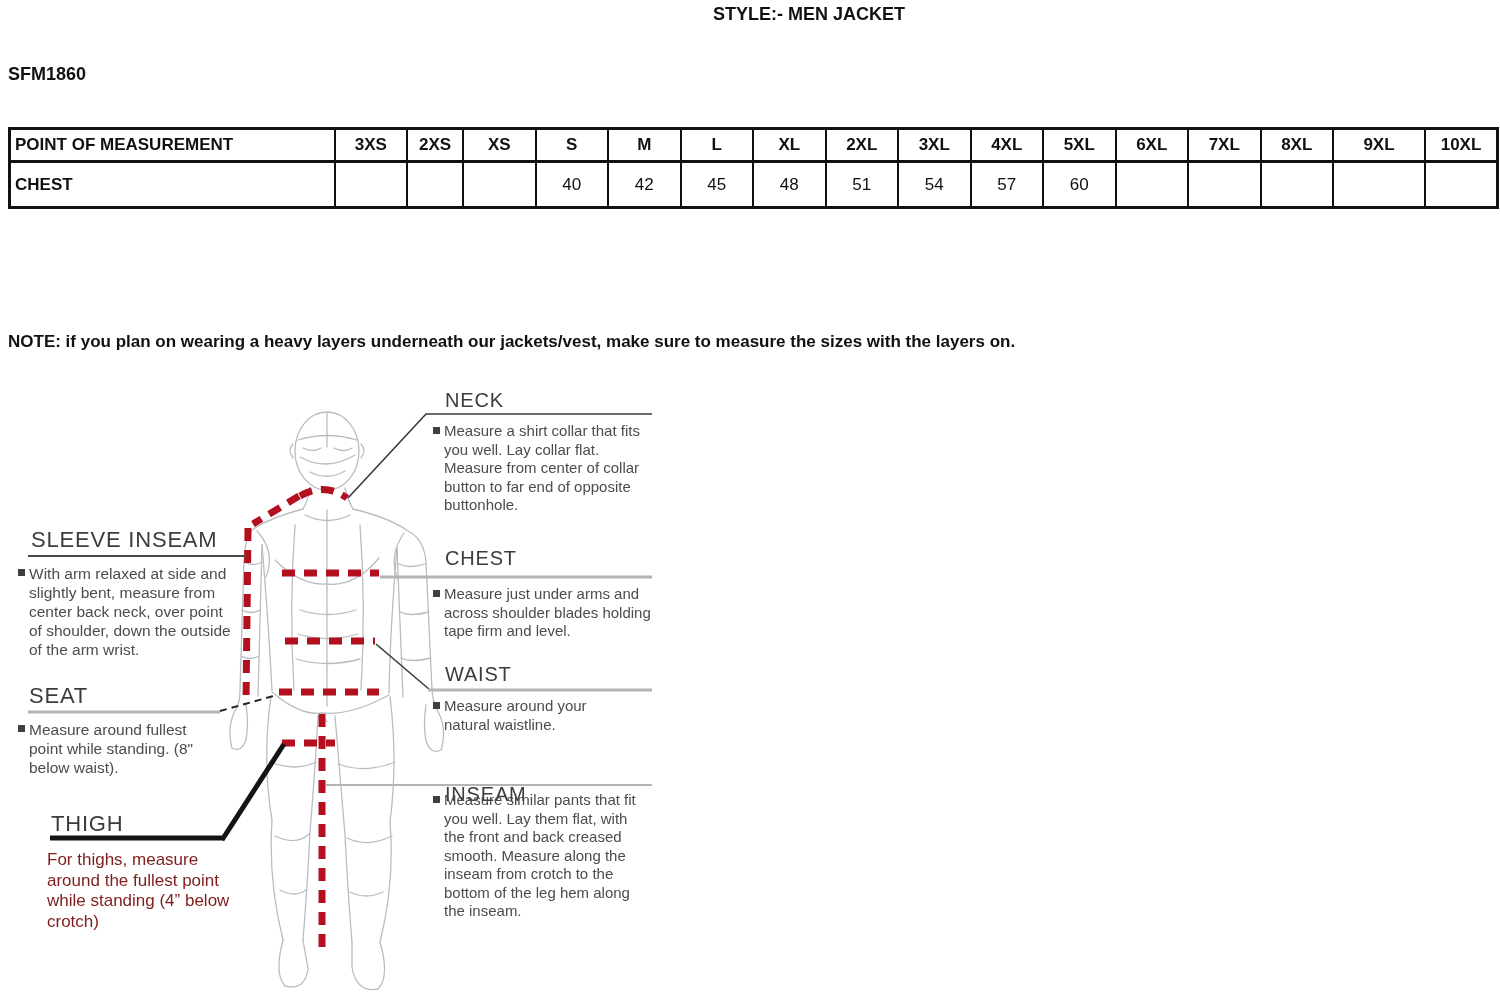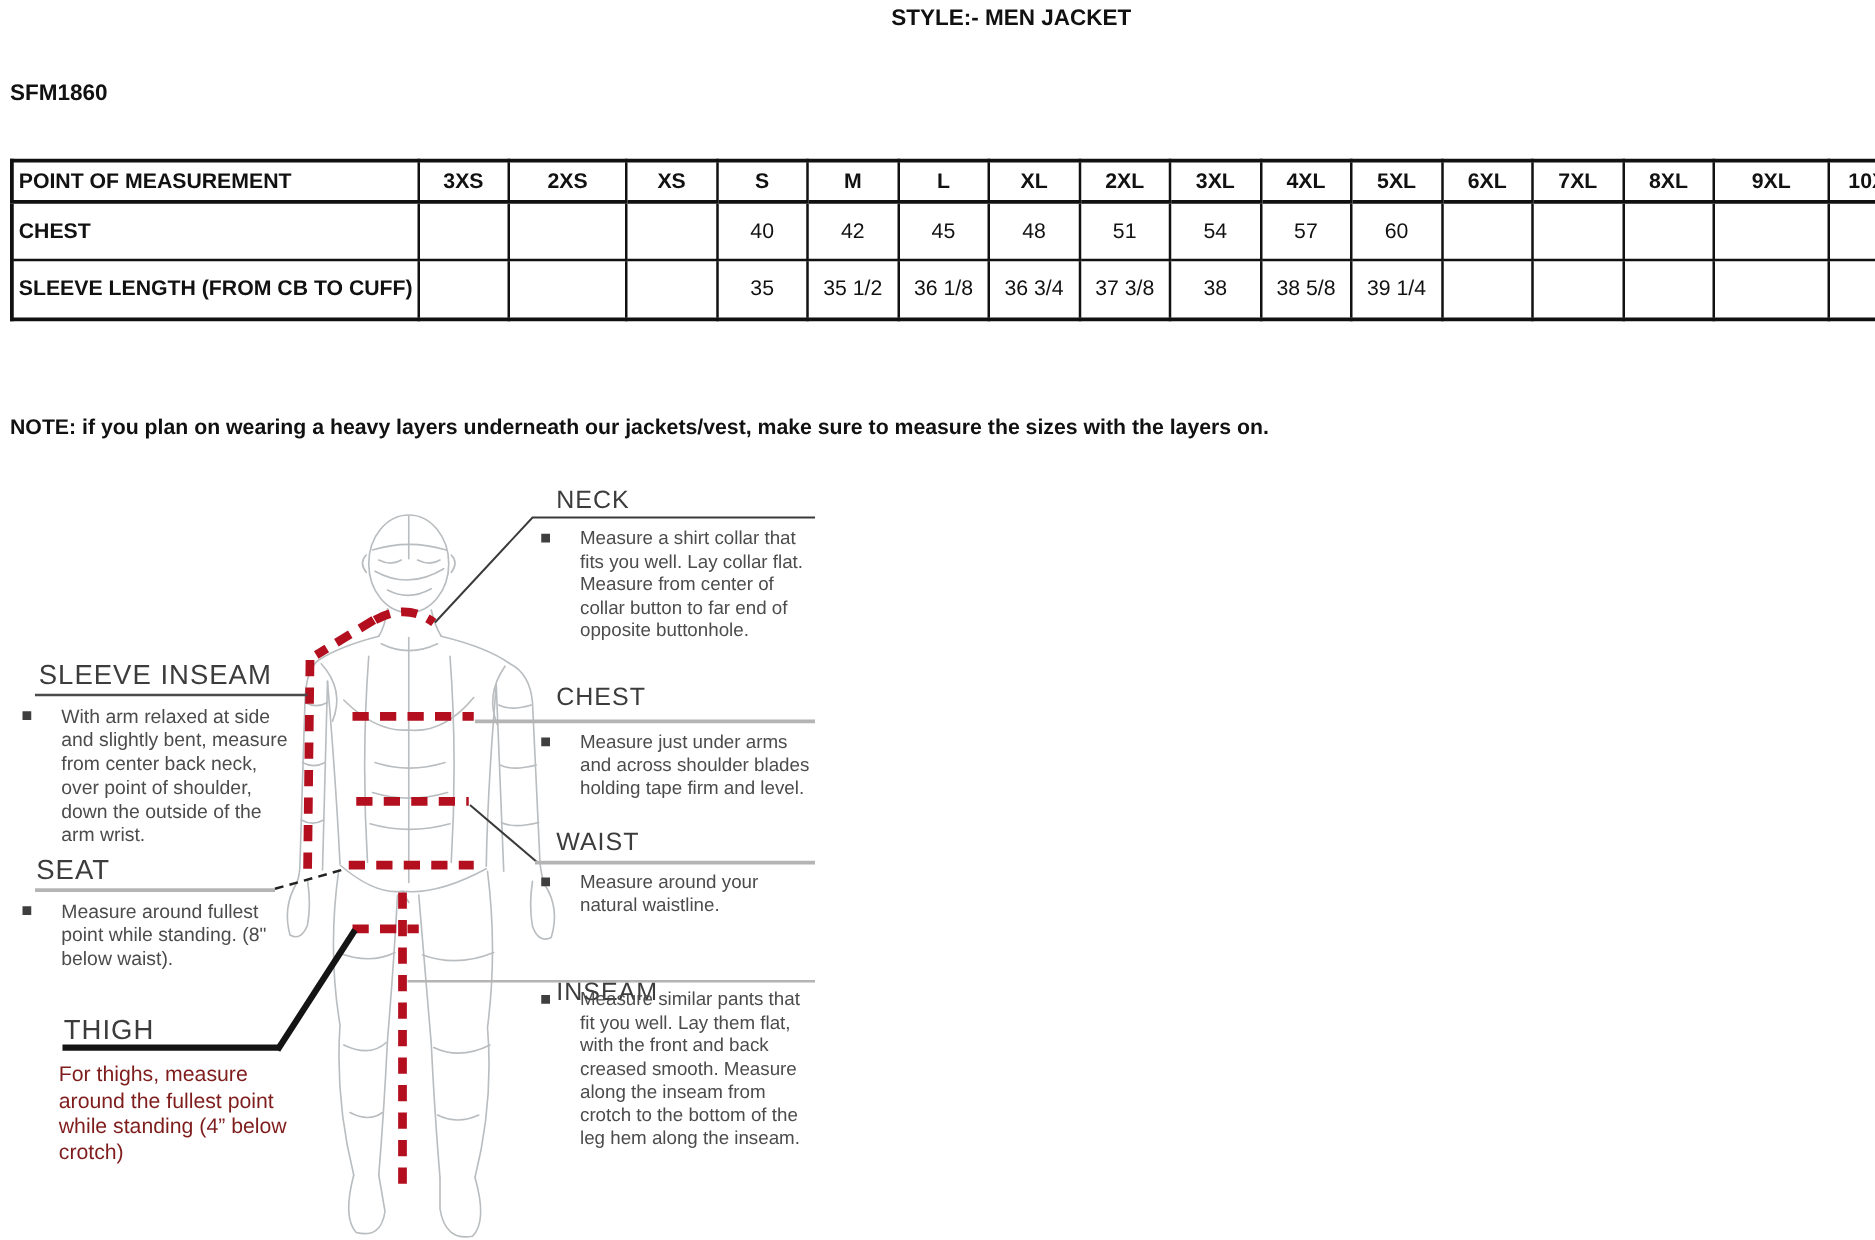--- a/index.html
+++ b/index.html
@@ -22,21 +22,21 @@
   table.size-table th.rowhead-col { text-align:left; padding-left:4px; }
   table.size-table tbody th { text-align:left; padding-left:4px; font-weight:bold; }
   table.size-table tbody td { font-weight:400; }
   tr.r0 { height:46px; } tr.r1 { height:47px; } tr.r2 { height:48px; }
 
   .note-line { font-size:17px; font-weight:bold; }
 
   
   .guide-heading { color:#3c3c3c; font-size:20px; letter-spacing:0.8px; font-weight:500; }
   .guide-heading.lg { font-size:22px; }
-  .desc { display:flex; gap:24px; color:#4c4c4c; font-size:15px; line-height:18.5px; }
+  .desc { display:flex; gap:4px; color:#4c4c4c; font-size:15px; line-height:18.5px; }
   .desc .bullet { flex:0 0 auto; width:7px; height:7px; background:#3f3f3f; margin-top:5px; }
   .desc.left15 { font-size:15.5px; line-height:19px; }
   .thigh-desc { color:#7f1d1d; font-size:17px; line-height:20.5px; }
 
   svg.diagram { position:absolute; left:0; top:380px; width:700px; height:612px; }
   .mesh { stroke:#b9bdc0; stroke-width:1.3; fill:none; stroke-linecap:round; }
   .redline { stroke:#b30f1f; stroke-width:7; fill:none; stroke-dasharray:13 9; }
   .thin-dark { stroke:#3a3a3a; stroke-width:1.6; fill:none; }
   .gray-lead { stroke:#b4b4b4; stroke-width:3; fill:none; }
   .gray-lead2 { stroke:#b4b4b4; stroke-width:2; fill:none; }
@@ -48,21 +48,21 @@
 <body>
 
 <div class="abs style-title" style="left:713px; top:4px;">STYLE:- MEN JACKET</div>
 <div class="abs style-code" style="left:8px; top:40px;margin-top:24px;">SFM1860</div>
 
 <table class="size-table">
     <thead>
       <tr>
         <th class="rowhead-col" style="width: 325px;">POINT OF MEASUREMENT</th>
         <th style="width: 72.5px;">3XS</th>
-        <th style="width: 94px;">2XS</th>
+        <th style="width: 56px;">2XS</th>
         <th style="width: 72.5px;">XS</th>
         <th style="width: 72.5px;">S</th>
         <th style="width: 72.5px;">M</th>
         <th style="width: 72.5px;">L</th>
         <th style="width: 72.5px;">XL</th>
         <th style="width: 72.5px;">2XL</th>
         <th style="width: 72.5px;">3XL</th>
         <th style="width: 72.5px;">4XL</th>
         <th style="width: 72.5px;">5XL</th>
         <th style="width: 72.5px;">6XL</th>
@@ -85,39 +85,20 @@
         <td>51</td>
         <td>54</td>
         <td>57</td>
         <td>60</td>
         <td></td>
         <td></td>
         <td></td>
         <td></td>
         <td></td>
       </tr>
-      <tr class="r2">
-        <th>SLEEVE LENGTH (FROM CB TO CUFF)</th>
-        <td></td>
-        <td></td>
-        <td></td>
-        <td>35</td>
-        <td>35 1/2</td>
-        <td>36 1/8</td>
-        <td>36 3/4</td>
-        <td>37 3/8</td>
-        <td>38</td>
-        <td>38 5/8</td>
-        <td>39 1/4</td>
-        <td></td>
-        <td></td>
-        <td></td>
-        <td></td>
-        <td></td>
-      </tr>
     </tbody>
   </table>
 
 <div class="abs note-line" style="left:8px; top:332px; width:1480px;">NOTE: if you plan on wearing a heavy layers underneath our jackets/vest, make sure to measure the sizes with the layers on.</div>
 
 <svg class="diagram" viewBox="0 380 700 612">
 
   <g class="mesh">
 
     <ellipse cx="327" cy="451" rx="32" ry="39"></ellipse>

